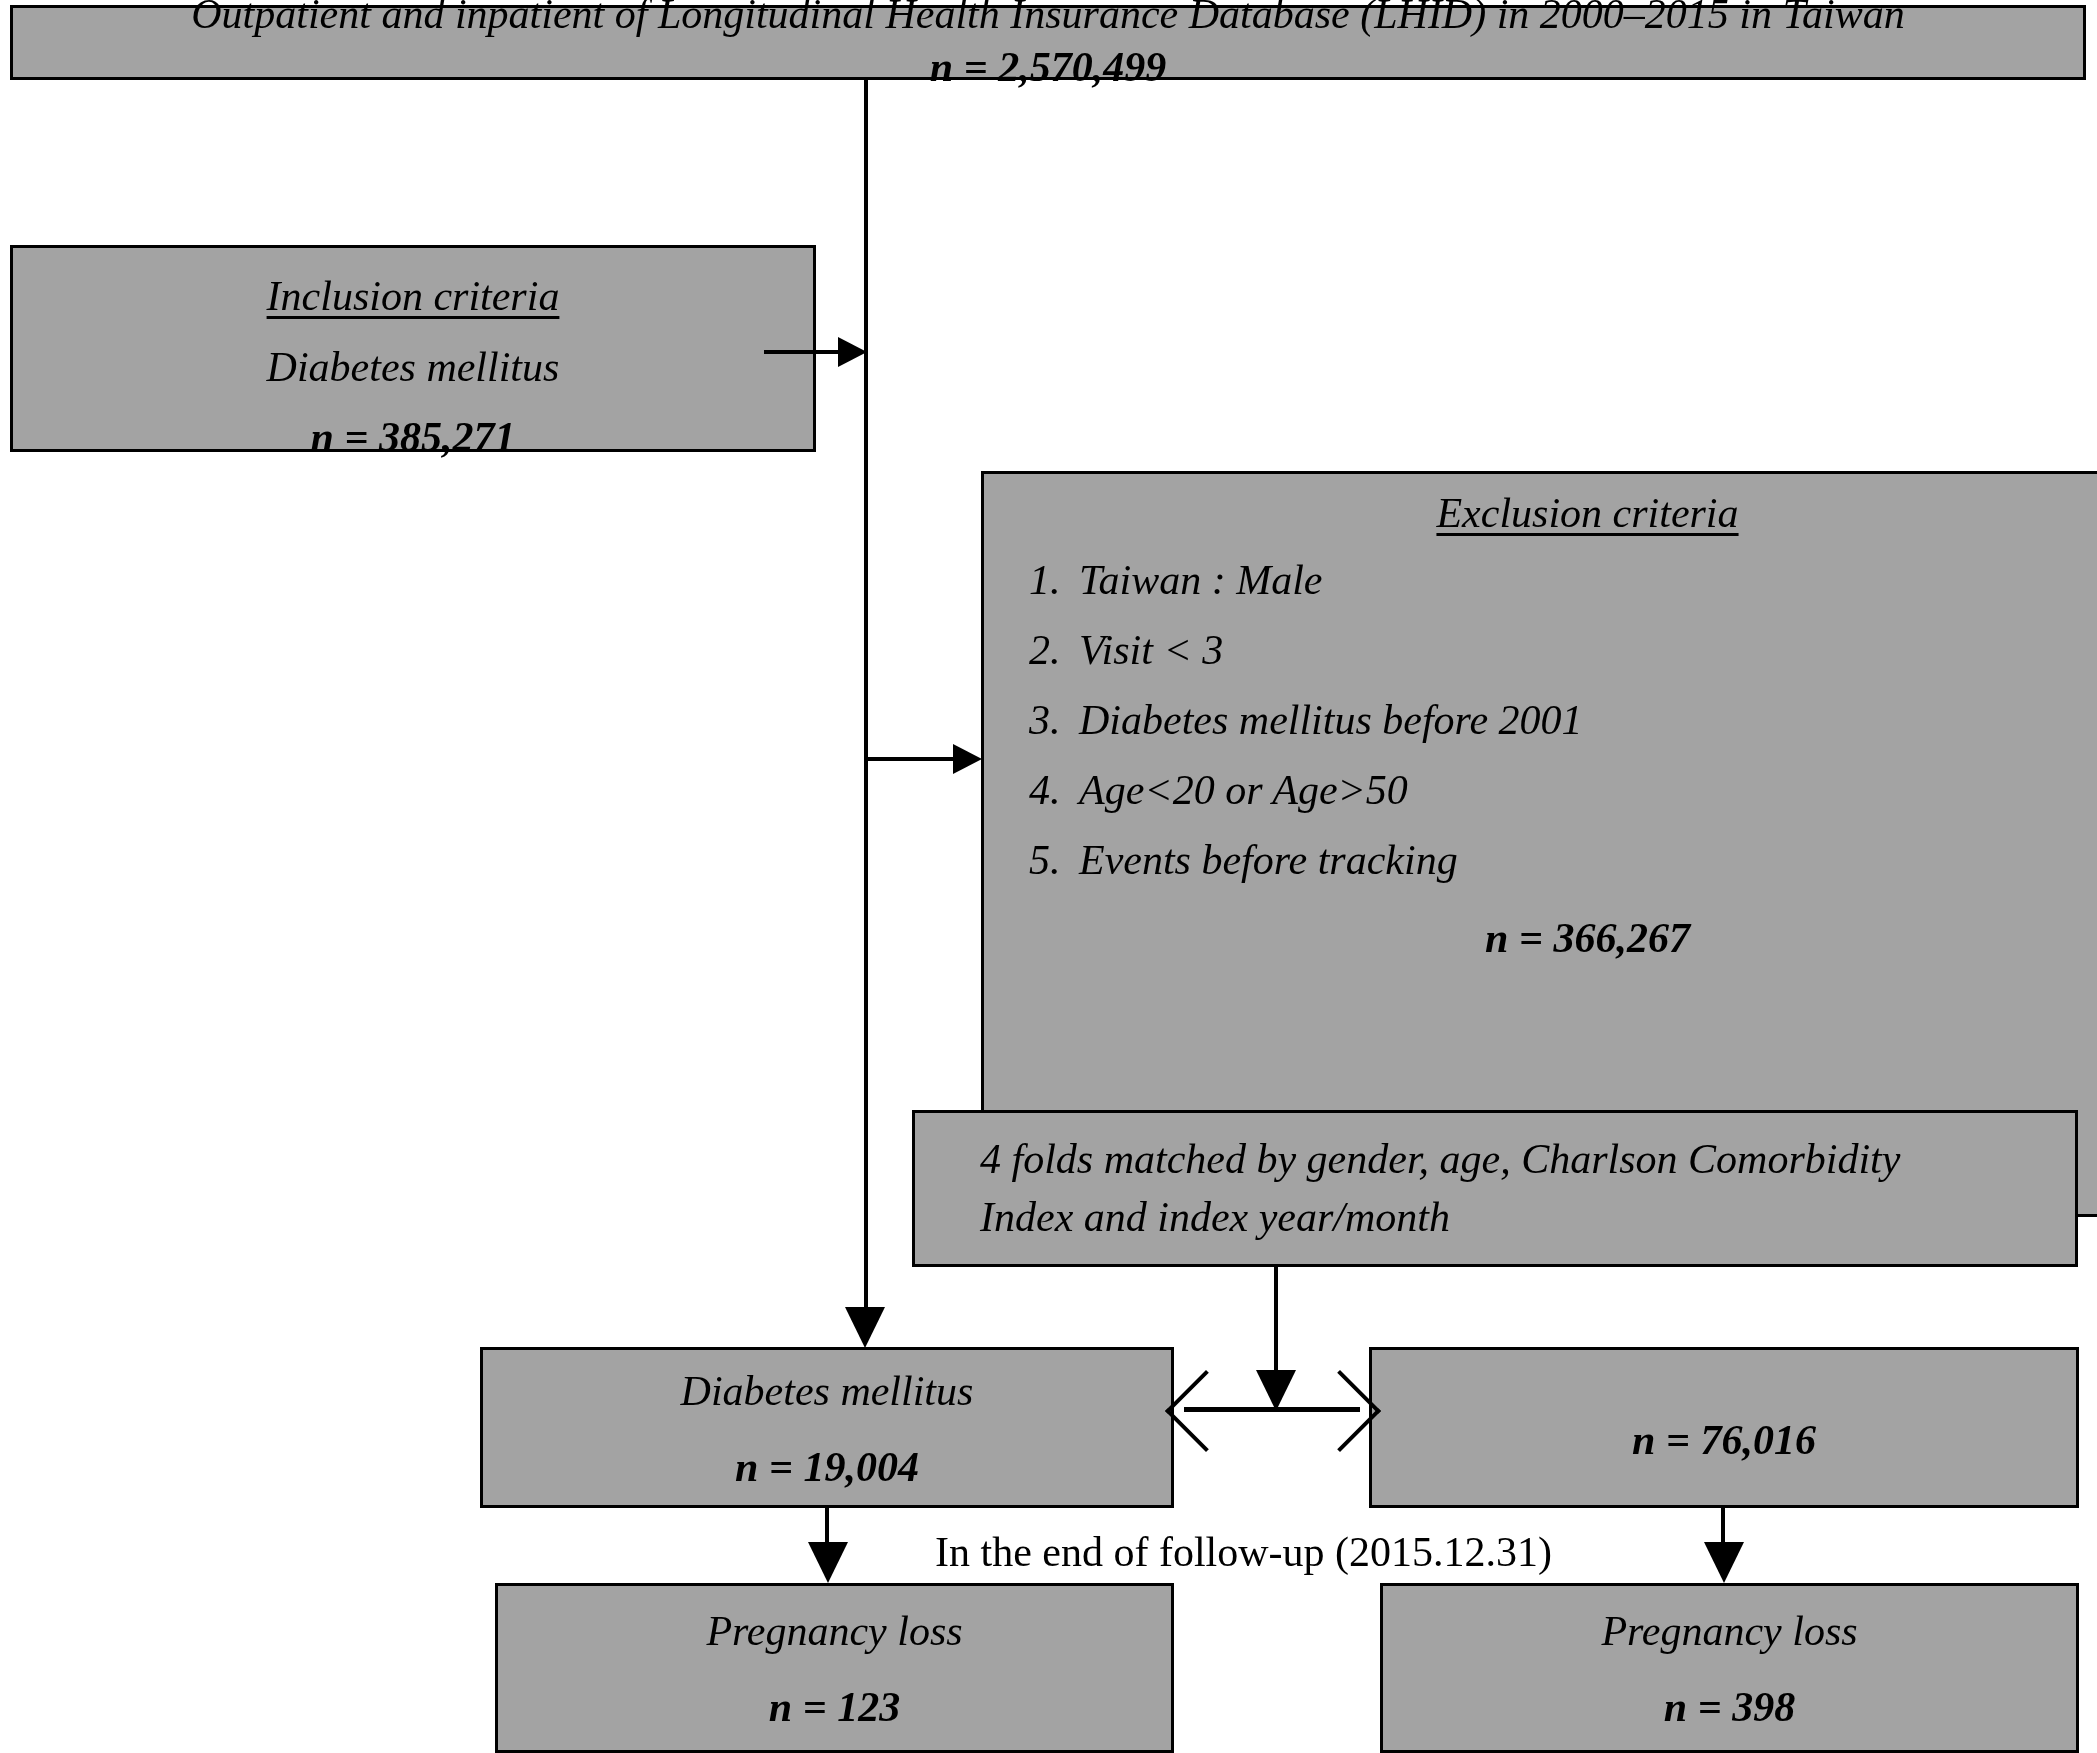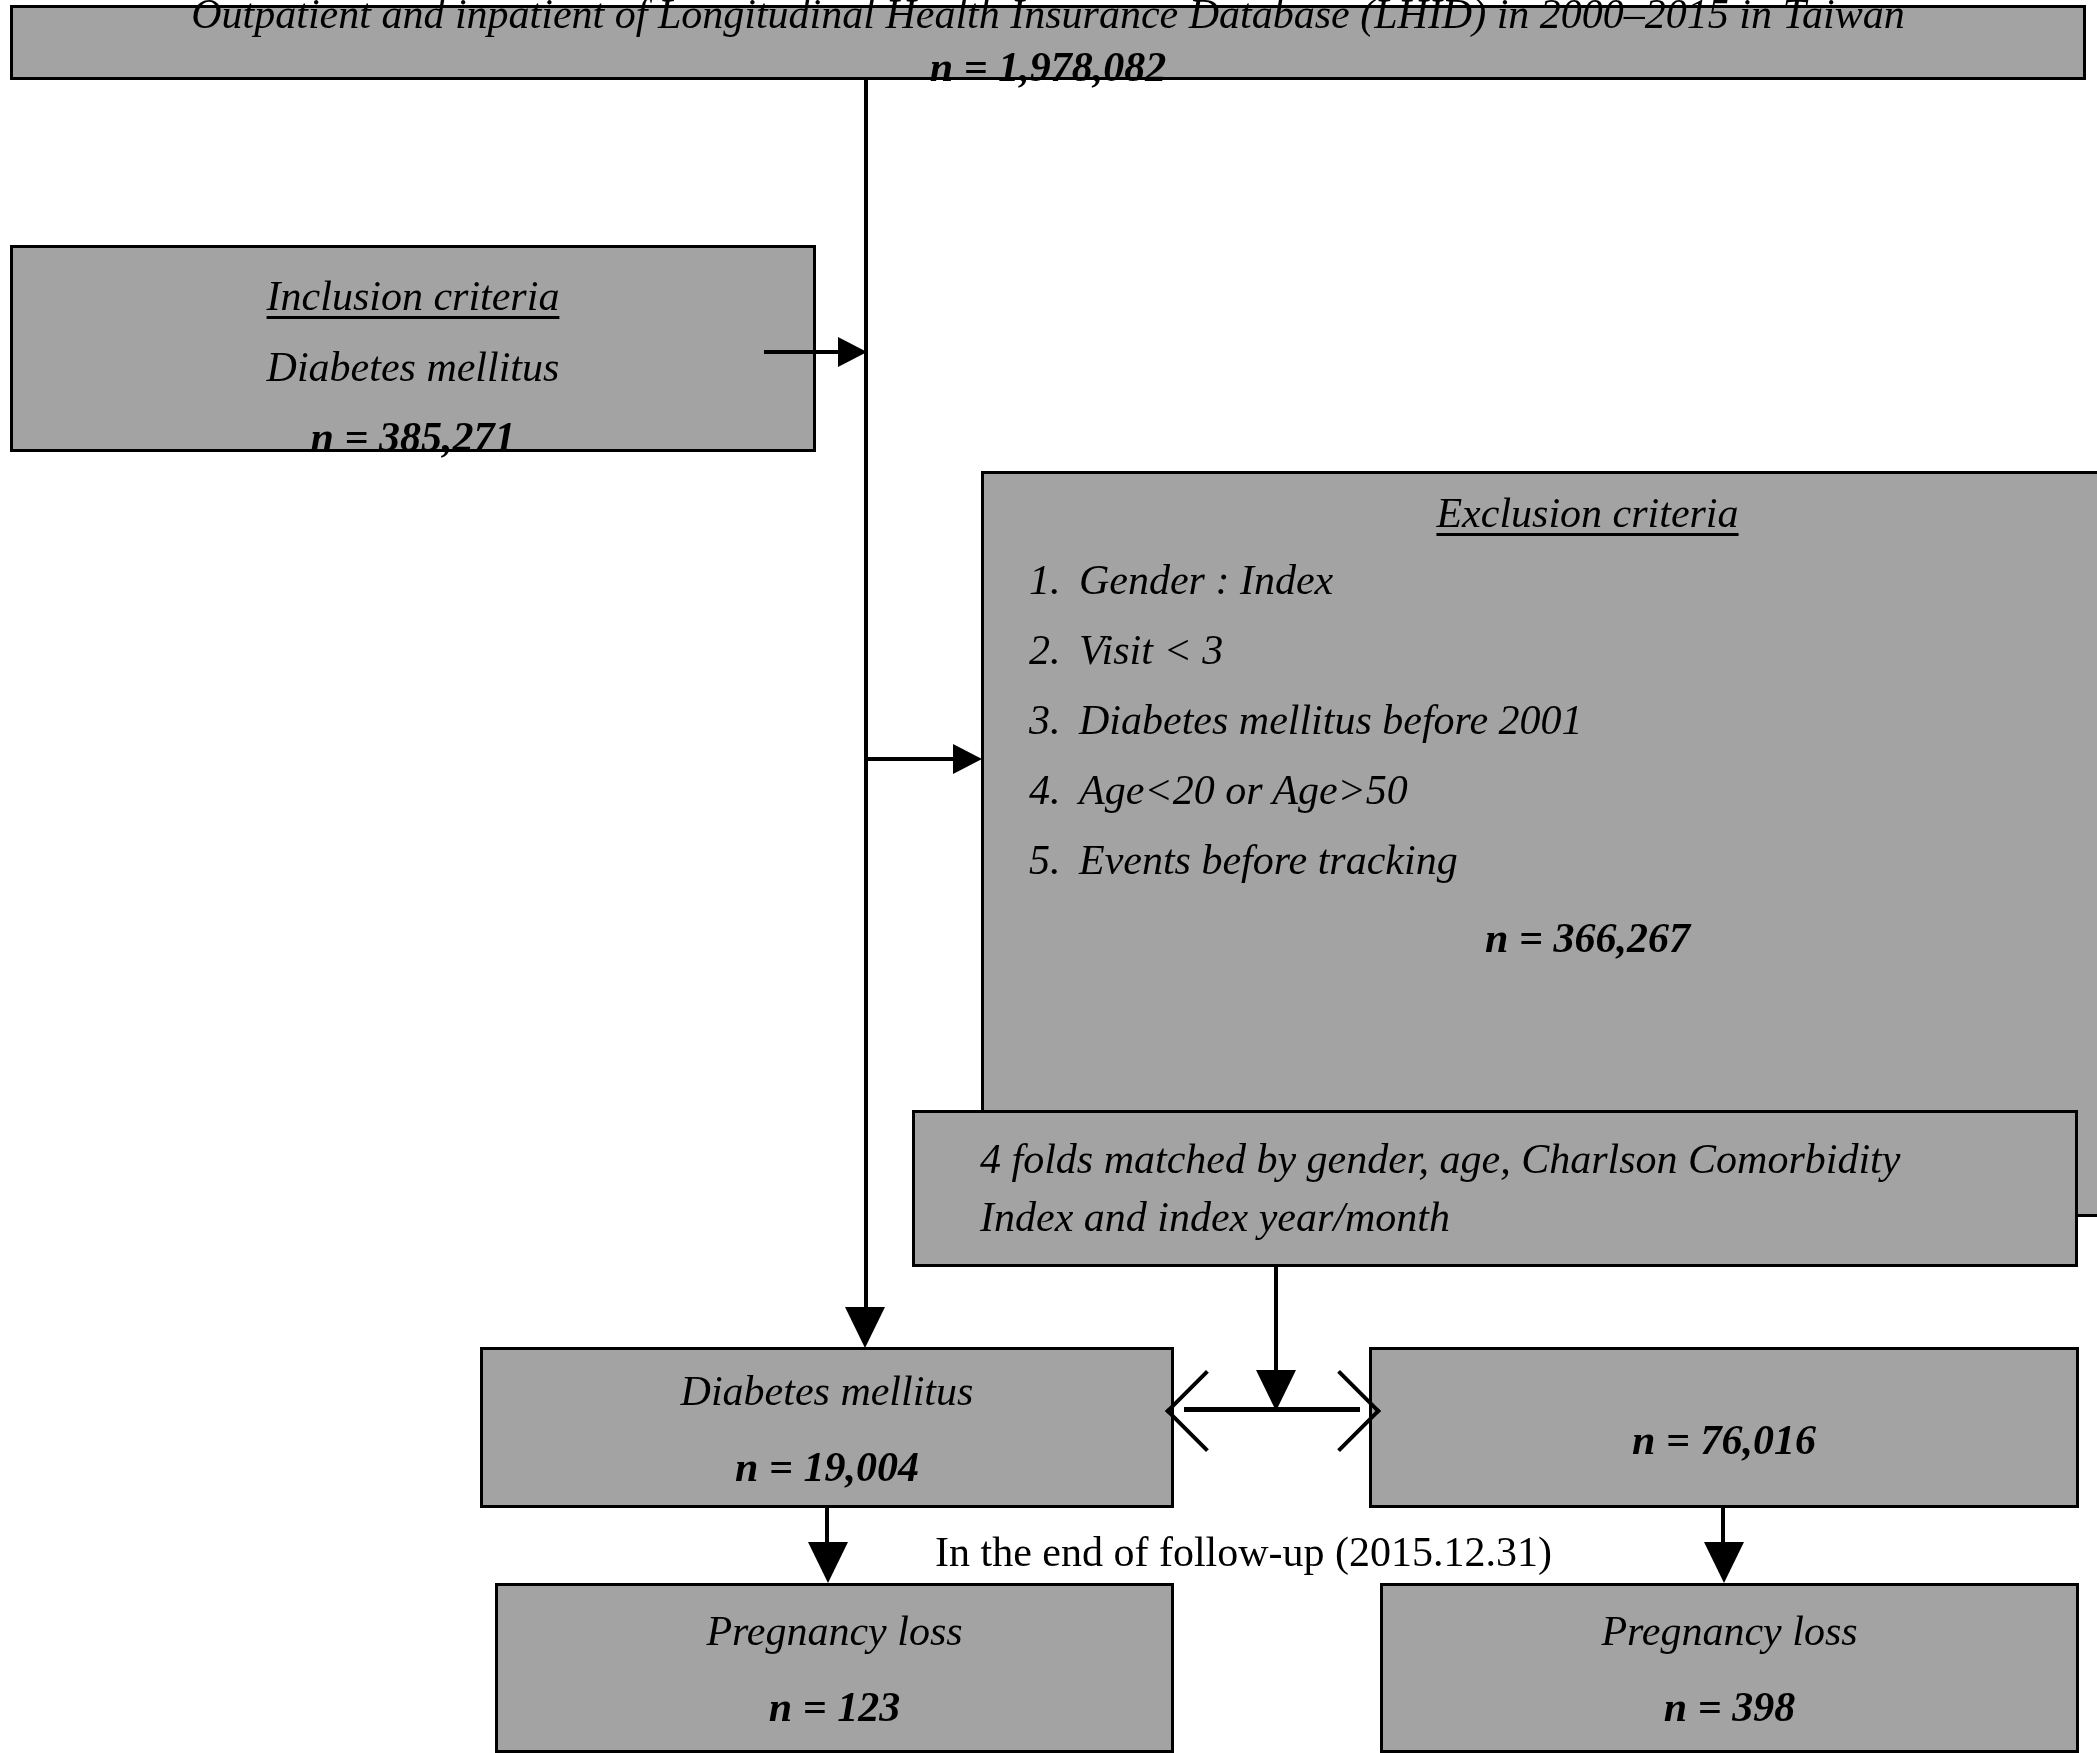--- a/index.html
+++ b/index.html
@@ -136,35 +136,35 @@
   #pl-v-right  { left: 1721px; top: 1508px; width: 3.5px; height: 46px; }
   #pl-a-right  { left: 1704px; top: 1542px; }
 </style>
 </head>
 <body>
 
 <div id="canvas">
 
   <div class="box" id="box-source">
     <div class="txt">Outpatient and inpatient of Longitudinal Health Insurance Database (LHID) in 2000–2015 in Taiwan</div>
-    <div class="txt-b">n = 1,978,082</div>
+    <div class="txt-b">n = 2,570,499</div>
   </div>
 
   <div class="box" id="box-inclusion">
     <div class="txt underline row">Inclusion criteria</div>
     <div class="txt row">Diabetes mellitus</div>
     <div class="txt-b">n = 385,271</div>
   </div>
 
   <div class="box" id="box-exclusion">
     <div id="ex-title" class="underline">Exclusion criteria</div>
     <ul id="ex-list">
       <li>
         <span class="num">1.</span>
-        <span>Gender : Index</span>
+        <span>Taiwan : Male</span>
       </li>
       <li>
         <span class="num">2.</span>
         <span>Visit &lt; 3</span>
       </li>
       <li>
         <span class="num">3.</span>
         <span>Diabetes mellitus before 2001</span>
       </li>
       <li>

